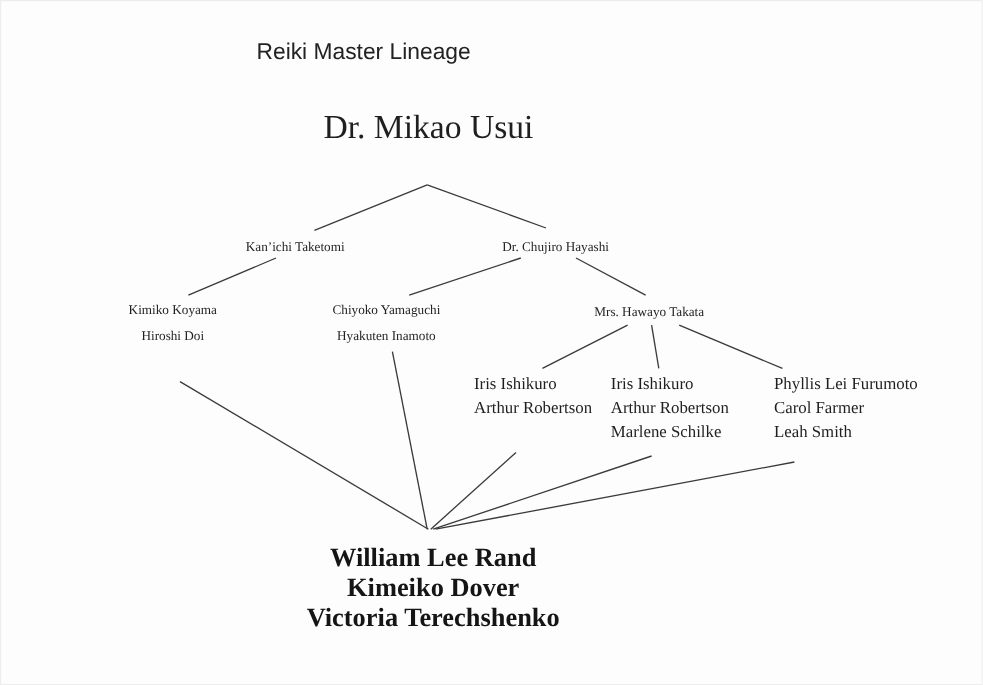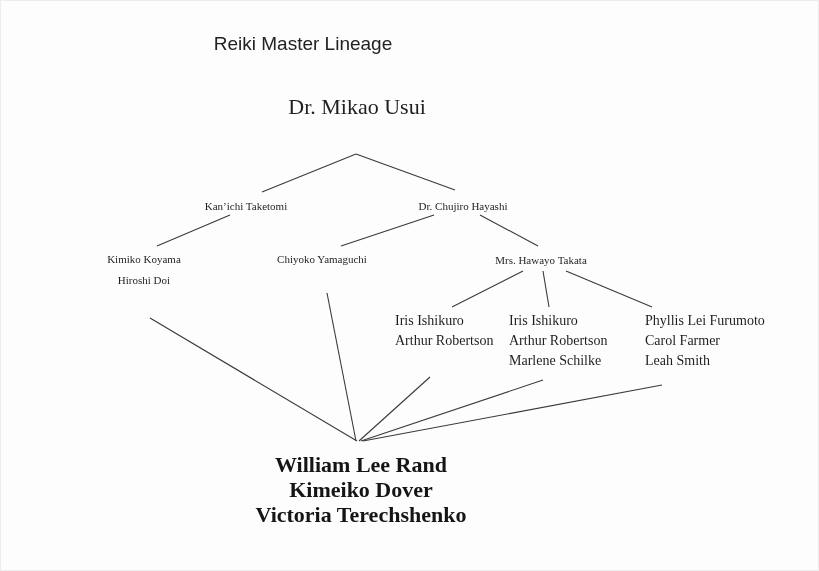--- a/index.html
+++ b/index.html
@@ -37,21 +37,21 @@
   .node.align-left {
     transform: none;
     text-align: left;
   }
   .diagram-title {
     font-family: "Liberation Sans", sans-serif;
     font-size: 19px;
     color: #222222;
   }
   .root-node {
-    font-size: 22px;
+    font-size: 28px;
   }
   .small-group {
     font-size: 14px;
     line-height: 20px;
   }
   .bottom-node {
     font-weight: bold;
     font-size: 22px;
     line-height: 25px;
     color: #151515;
@@ -86,20 +86,21 @@
 
   <div class="node" style="left:463px; top:196px;">Dr. Chujiro Hayashi</div>
 
   <div class="node" style="left:144px; top:249px;">
     <div>Kimiko Koyama</div>
     <div>Hiroshi Doi</div>
   </div>
 
   <div class="node" style="left:322px; top:249px;">
     <div>Chiyoko Yamaguchi</div>
+    <div>Hyakuten Inamoto</div>
   </div>
 
   <div class="node" style="left:541px; top:250px;">Mrs. Hawayo Takata</div>
 
   <div class="node align-left small-group" style="left:395px; top:311px;">
     <div>Iris Ishikuro</div>
     <div>Arthur Robertson</div>
   </div>
 
   <div class="node align-left small-group" style="left:509px; top:311px;">

